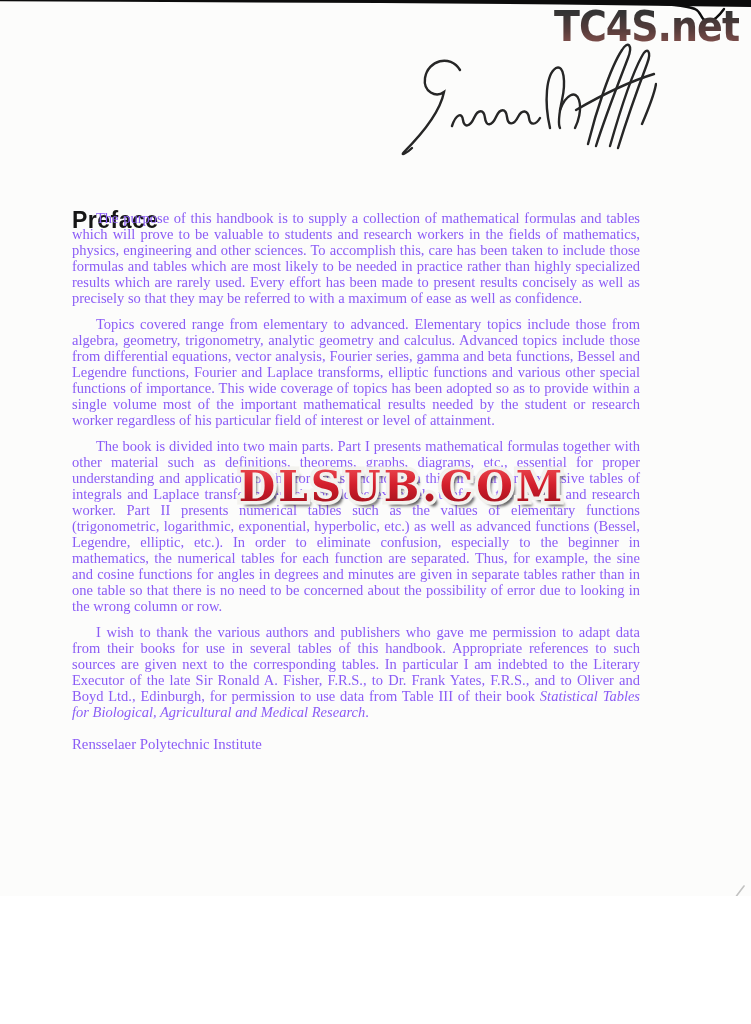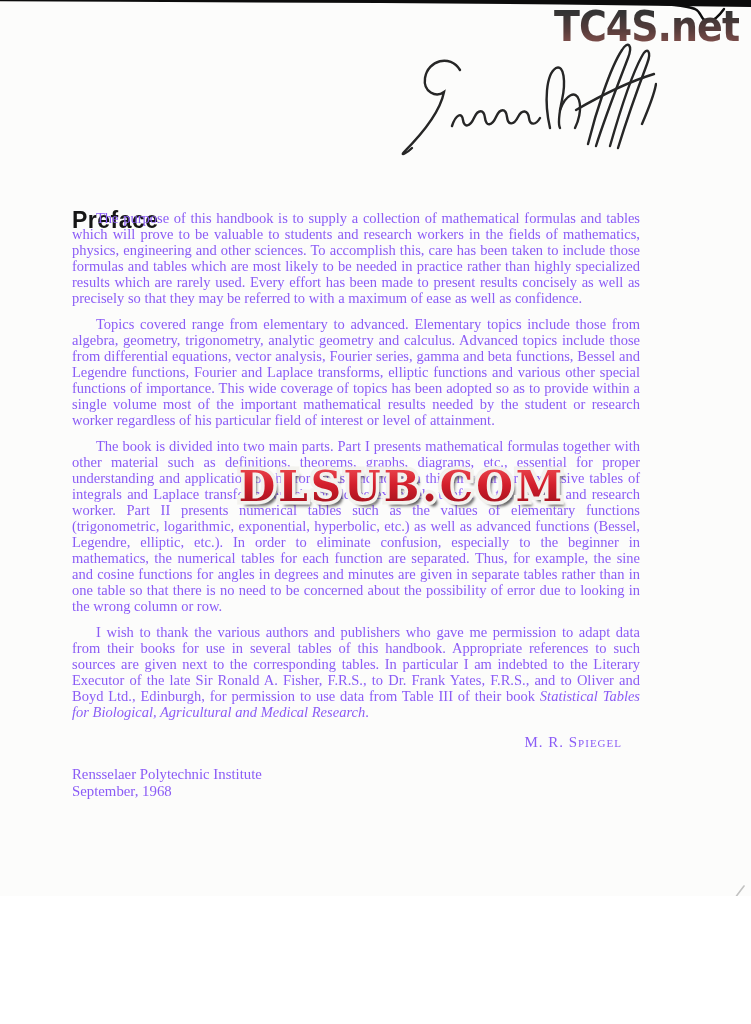--- a/index.html
+++ b/index.html
@@ -105,25 +105,23 @@
   </svg>
 
   <div class="title">Preface</div>
 
   <div class="body-col">
     <p>The purpose of this handbook is to supply a collection of mathematical formulas and tables which will prove to be valuable to students and research workers in the fields of mathematics, physics, engineering and other sciences.  To accomplish this, care has been taken to include those formulas and tables which are most likely to be needed in practice rather than highly specialized results which are rarely used.  Every effort has been made to present results concisely as well as precisely so that they may be referred to with a maximum of ease as well as confidence.</p>
     <p>Topics covered range from elementary to advanced.  Elementary topics include those from algebra, geometry, trigonometry, analytic geometry and calculus.  Advanced topics include those from differential equations, vector analysis, Fourier series, gamma and beta functions, Bessel and Legendre functions, Fourier and Laplace transforms, elliptic functions and various other special functions of importance.  This wide coverage of topics has been adopted so as to provide within a single volume most of the important mathematical results needed by the student or research worker regardless of his particular field of interest or level of attainment.</p>
     <p>The book is divided into two main parts.  Part I presents mathematical formulas together with other material such as definitions, theorems, graphs, diagrams, etc., essential for proper understanding and application of the formulas.  Included in this first part are extensive tables of integrals and Laplace transforms which should be extremely useful to the student and research worker.  Part II presents numerical tables such as the values of elementary functions (trigonometric, logarithmic, exponential, hyperbolic, etc.) as well as advanced functions (Bessel, Legendre, elliptic, etc.).  In order to eliminate confusion, especially to the beginner in mathematics, the numerical tables for each function are separated.  Thus, for example, the sine and cosine functions for angles in degrees and minutes are given in separate tables rather than in one table so that there is no need to be concerned about the possibility of error due to looking in the wrong column or row.</p>
     <p><span>I wish to thank the various authors and publishers who gave me permission to adapt data from their books for use in several tables of this handbook.  Appropriate references to such sources are given next to the corresponding tables.  In particular I am indebted to the Literary Executor of the late Sir Ronald A. Fisher, F.R.S., to Dr. Frank Yates, F.R.S., and to Oliver and Boyd Ltd., Edinburgh, for permission to use data from Table III of their book </span><em class="booktitle">Statistical Tables for Biological, Agricultural and Medical Research</em><span>.</span></p>
 
-    <div class="signoff">M. R. Spiegel</div>
 
     <div class="imprint">
       <div>Rensselaer Polytechnic Institute</div>
-      <div>September, 1968</div>
     </div>
   </div>
 
   <div class="dlsub">
     <span class="layer back">DLSUB.COM</span>
     <span class="layer front">DLSUB.COM</span>
   </div>
 
   <svg class="artifact-svg" style="left:680px;top:878px;" width="71" height="92" viewBox="0 0 71 92">
     <path d="M8,86 C24,64 44,34 64,8" fill="none" stroke="#9b9b9b" stroke-width="1.6" stroke-linecap="round" opacity="0.6"></path>

